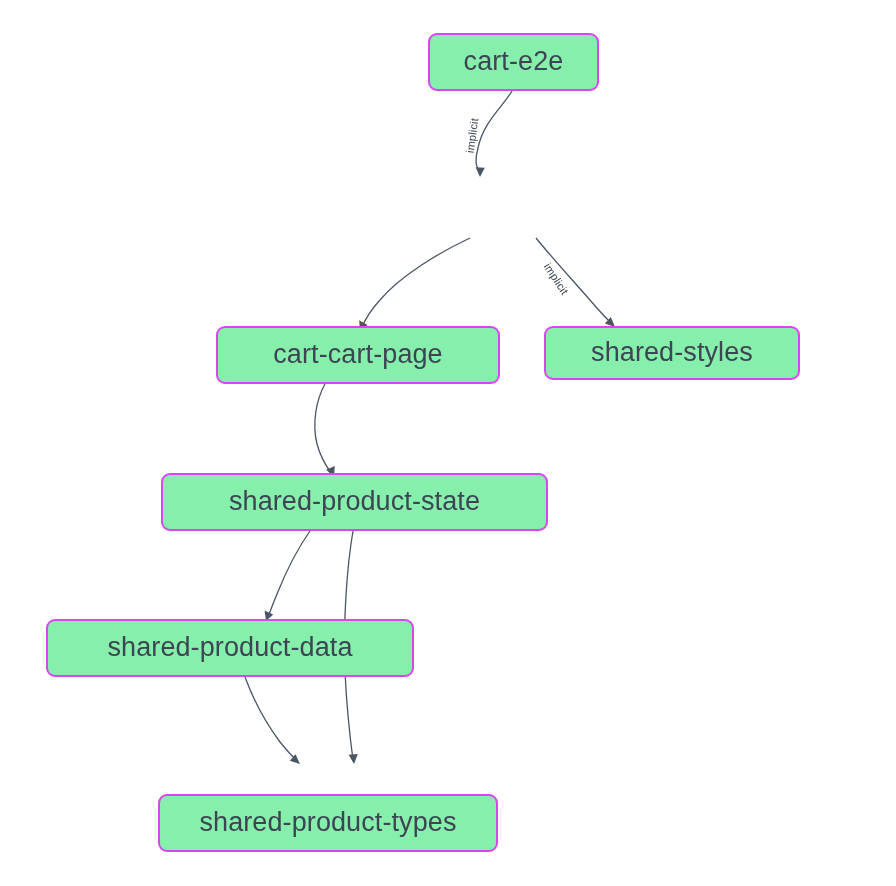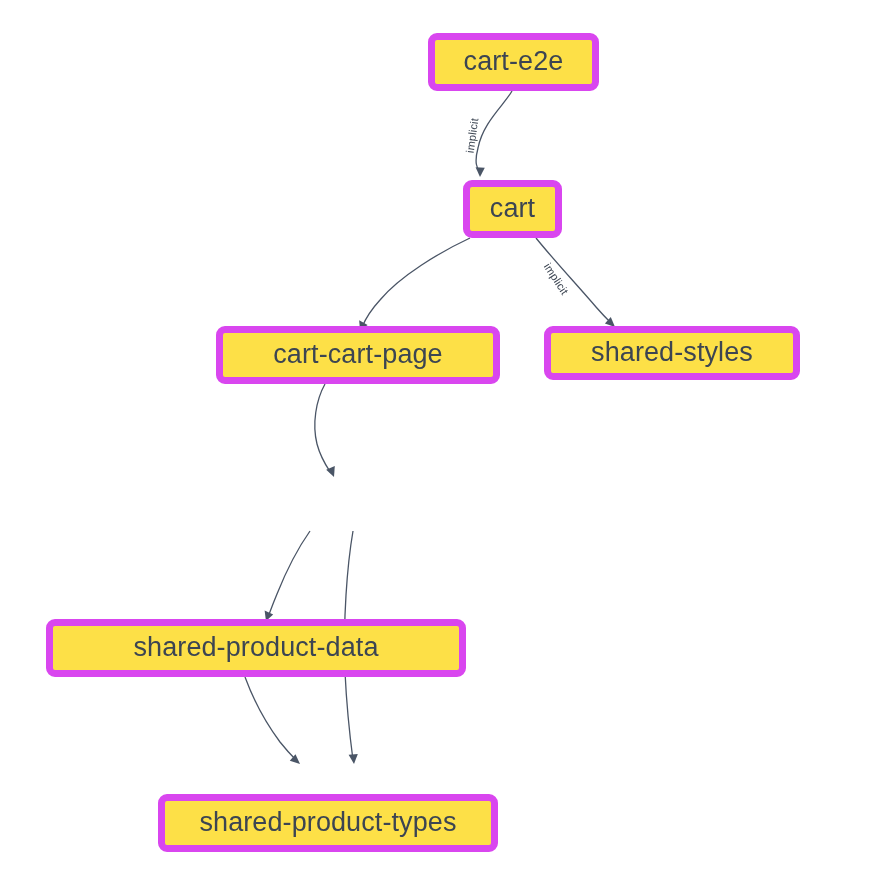--- a/index.html
+++ b/index.html
@@ -27,22 +27,22 @@
     width: 896px;
     height: 886px;
     pointer-events: none;
   }
   .graph-node {
     position: absolute;
     box-sizing: border-box;
     display: flex;
     align-items: center;
     justify-content: center;
-    background: #fde047;
-    border: 7px solid #d946ef;
+    background: #86efac;
+    border: 2px solid #d946ef;
     border-radius: 9px;
     color: #3c4552;
     font-size: 27px;
     font-weight: 400;
     letter-spacing: 0.1px;
     white-space: nowrap;
     line-height: 1;
     user-select: none;
   }
   .node-label {
@@ -99,29 +99,29 @@
     </g>
     <g>
       <path class="edge-path" d="M 245,677 C 252,696 265,722 280,742 C 288,752 293,757 296,760"></path>
       <path class="edge-arrow" d="M 300,764 L 289.8,760.8 L 295.5,754.2 Z"></path>
     </g>
   </svg>
 
   <div class="graph-node" style="left: 428px; top: 33px; width: 171px; height: 58px;">
     <span class="node-label">cart-e2e</span>
   </div>
-  <div class="graph-node" style="left: 463px; top: 180px; width: 99px; height: 58px;">
-    <span class="node-label">cart</span>
-  </div>
   <div class="graph-node" style="left: 216px; top: 326px; width: 284px; height: 58px;">
     <span class="node-label">cart-cart-page</span>
   </div>
   <div class="graph-node" style="left: 544px; top: 326px; width: 256px; height: 54px;">
     <span class="node-label">shared-styles</span>
   </div>
-  <div class="graph-node" style="left: 46px; top: 619px; width: 420px; height: 58px;">
+  <div class="graph-node" style="left: 161px; top: 473px; width: 387px; height: 58px;">
+    <span class="node-label">shared-product-state</span>
+  </div>
+  <div class="graph-node" style="left: 46px; top: 619px; width: 368px; height: 58px;">
     <span class="node-label">shared-product-data</span>
   </div>
   <div class="graph-node" style="left: 158px; top: 794px; width: 340px; height: 58px;">
     <span class="node-label">shared-product-types</span>
   </div>
 
 </div>
 
 </body></html>

